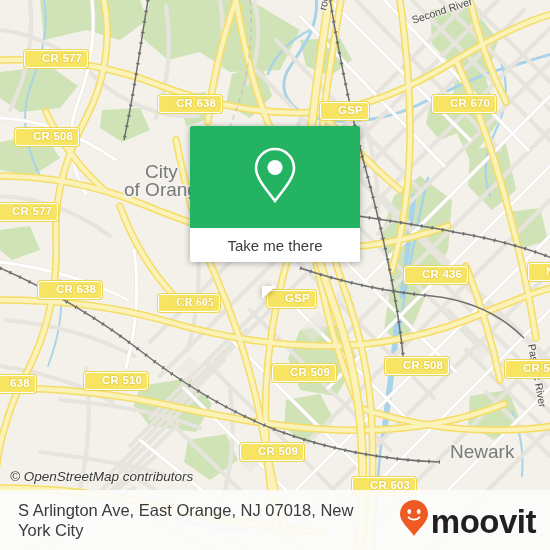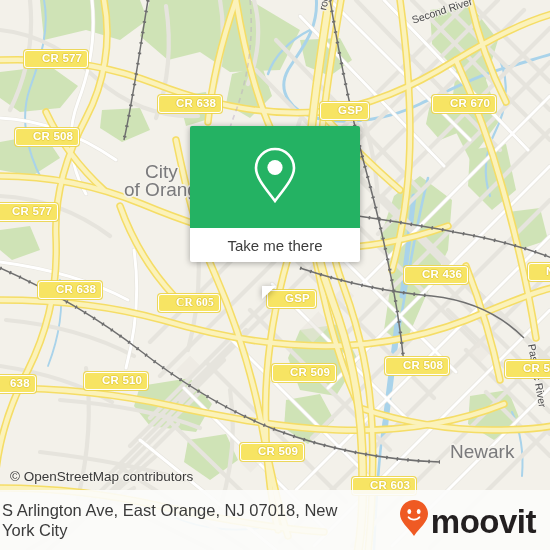--- a/index.html
+++ b/index.html
@@ -69,28 +69,29 @@
     border-left:14px solid #ffffff;
     border-bottom:13px solid transparent;
   }
 
   
   #attribution{
     position:absolute;left:10px;top:469px;
     font-size:13.5px;color:#3a3a3a;
     text-shadow:1.4px 0 rgba(244,242,236,.95),-1.4px 0 rgba(244,242,236,.95),
                 0 1.4px rgba(244,242,236,.95),0 -1.4px rgba(244,242,236,.95);
+    font-style:italic;
   }
 
   
   #footer{
     position:absolute;left:0;right:0;bottom:0;height:60px;
     background:rgba(252,252,251,.90);
     display:flex;align-items:center;justify-content:space-between;
-    padding:0 14px 0 2px;box-sizing:border-box;
+    padding:0 14px 0 18px;box-sizing:border-box;
   }
   #footer .addr{
     color:#3b3b3b;font-size:16.5px;line-height:20px;max-width:360px;
   }
   #brand{display:flex;align-items:center;gap:2px;text-align:center;}
   #brand .word{
     color:#231f20;font-size:33px;line-height:33px;font-weight:bold;letter-spacing:-.5px;
     position:relative;top:1px;
   }
 </style>

